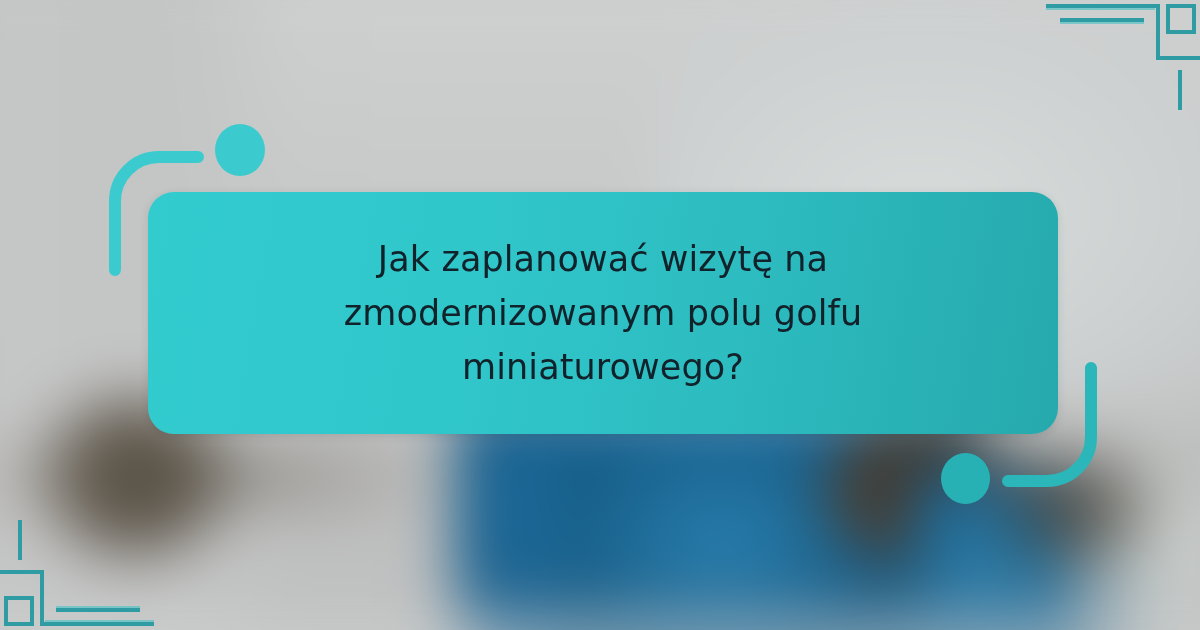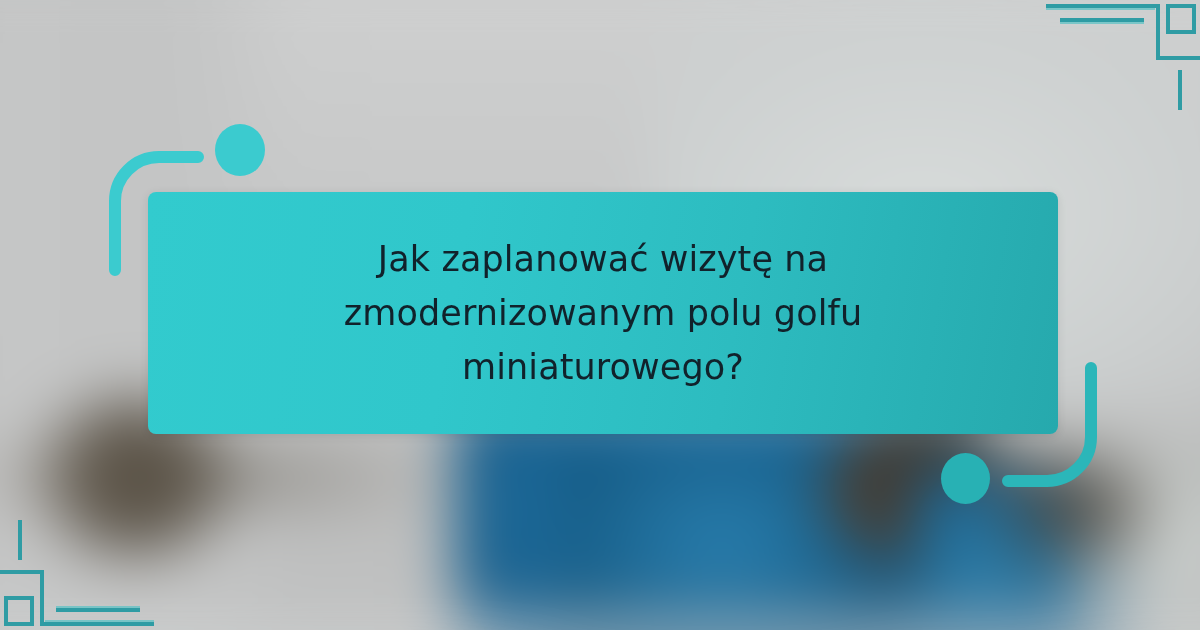--- a/index.html
+++ b/index.html
@@ -150,21 +150,21 @@
     background: #28b1b4;
   }
 
   
   .card {
     position: absolute;
     left: 148px;
     top: 192px;
     width: 910px;
     height: 242px;
-    border-radius: 8px;
+    border-radius: 26px;
     background: linear-gradient(100deg, #32cbce 0%, #30c7cb 34%, #2dbcc0 64%, #26a9ad 100%);
     box-shadow: 0 2px 10px rgba(0,0,0,0.10);
     display: flex;
     align-items: center;
     justify-content: center;
     box-sizing: border-box;
     padding: 0 54px;
   }
   .card-title {
     margin: 0;

